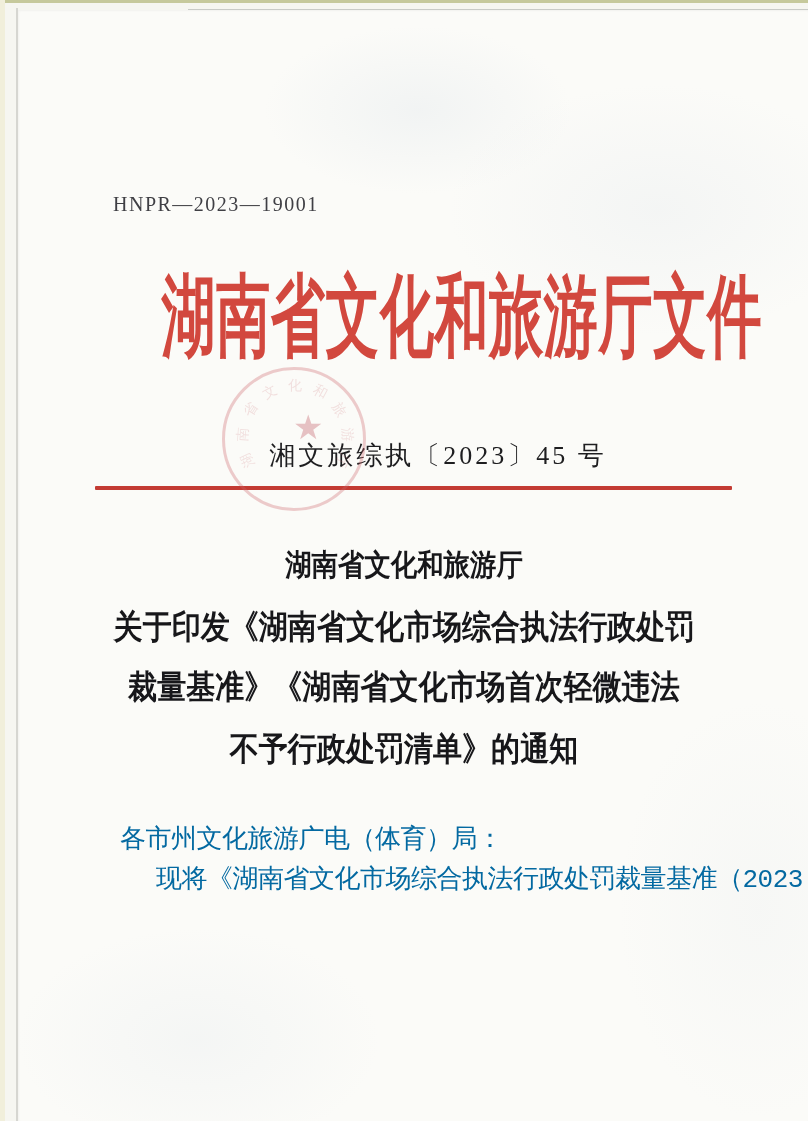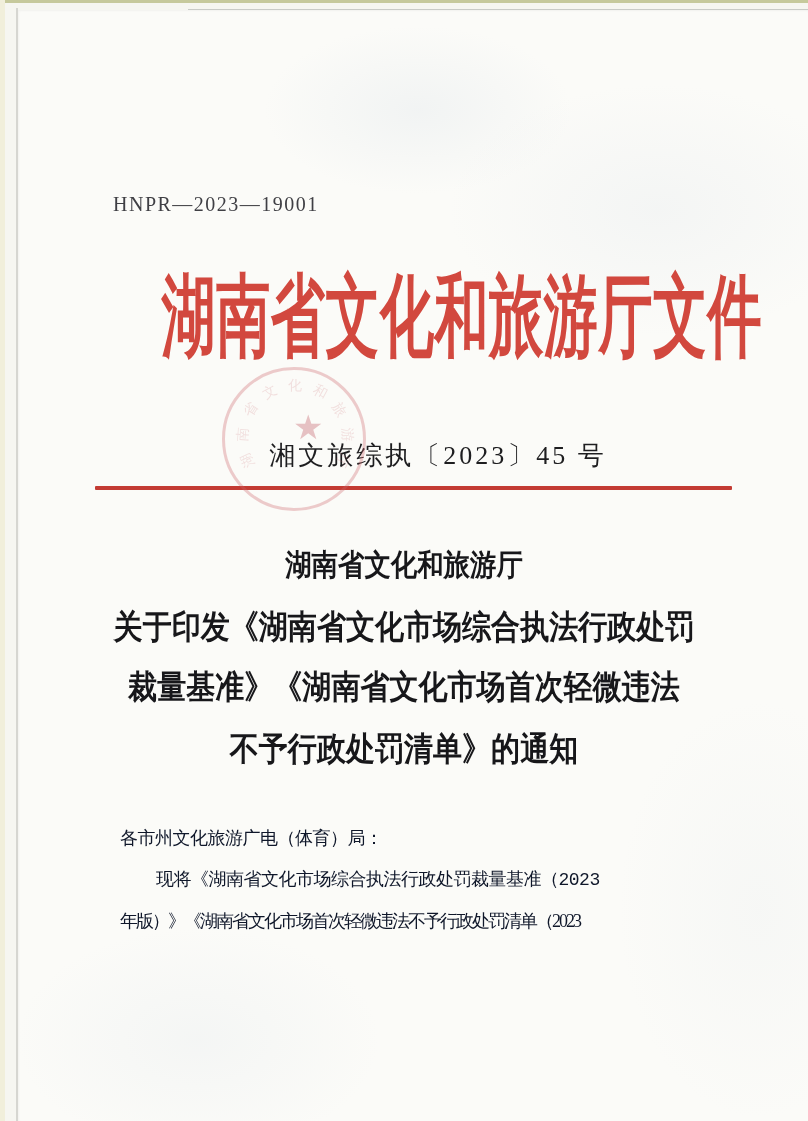--- a/index.html
+++ b/index.html
@@ -95,21 +95,21 @@
     transform-origin:50% 50%;
   }
   .tline-0 { top:550px; font-size:30px; }
   .tline-1 { top:611px; }
   .tline-2 { top:671px; }
   .tline-3 { top:733px; }
 
   
   .body-block {
     position:absolute; left:120px; top:818px; width:620px;
-    font-size:18px; color:#0f172a;
+    font-size:26px; color:#0369a1;
   }
   .bline {
     height:41.5px; line-height:41.5px;
     white-space:nowrap; letter-spacing:-0.5px;
   }
   .bline.indent { text-indent:36px;font-family:Liberation Mono, monospace; }
   .bline.tight  { letter-spacing:-2px; }
 </style>
 </head>
 <body>
@@ -144,16 +144,15 @@
   </div>
 
   <div class="tline tline-0">湖南省文化和旅游厅</div>
   <div class="tline tline-1">关于印发《湖南省文化市场综合执法行政处罚</div>
   <div class="tline tline-2">裁量基准》《湖南省文化市场首次轻微违法</div>
   <div class="tline tline-3">不予行政处罚清单》的通知</div>
 
   <div class="body-block">
     <div class="bline">各市州文化旅游广电（体育）局：</div>
     <div class="bline indent">现将《湖南省文化市场综合执法行政处罚裁量基准（2023</div>
-    <div class="bline tight">年版）》《湖南省文化市场首次轻微违法不予行政处罚清单（2023</div>
   </div>
 
 </div>
 
 </body></html>

